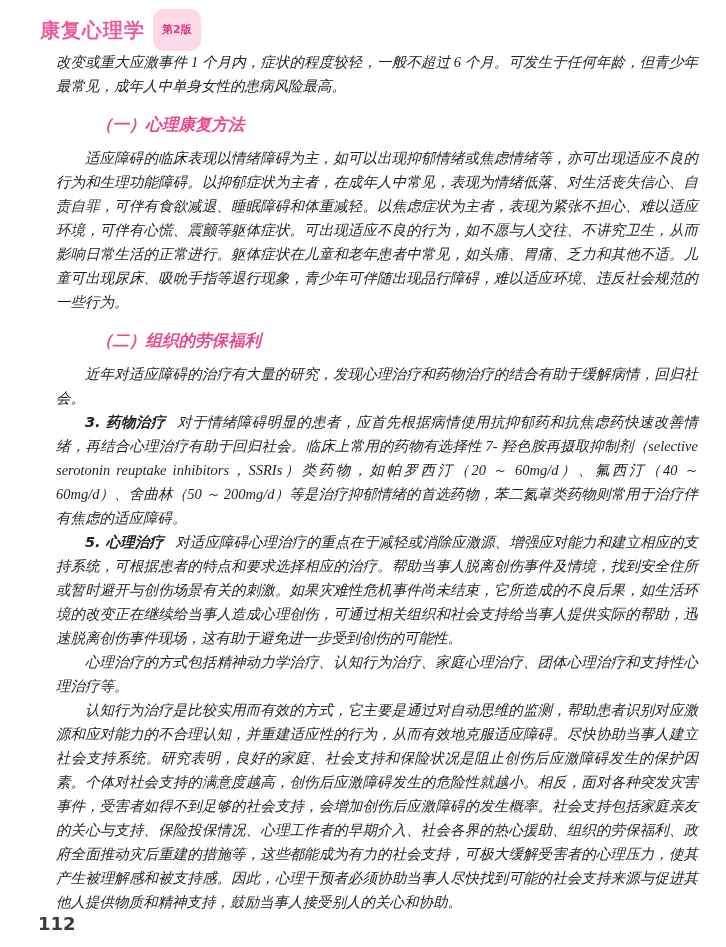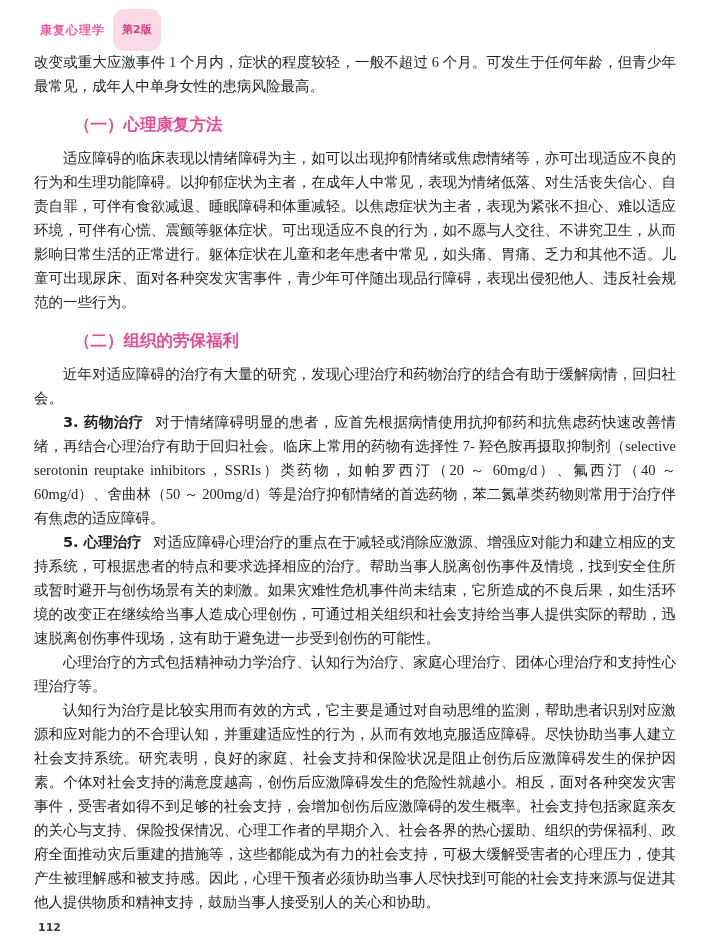--- a/index.html
+++ b/index.html
@@ -18,40 +18,41 @@
     top: 9px;
     left: 40px;
     display: flex;
     align-items: center;
     gap: 8px;
     font-family: "DejaVu Sans", "Liberation Sans", sans-serif;
   }
   .book-title {
     color: #ee5a9d;
     font-weight: bold;
-    font-size: 12px;
+    font-size: 20px;
     letter-spacing: 1px;
   }
   .edition-badge {
     background: #fbd9e7;
     color: #d93a80;
     font-weight: bold;
     font-size: 11px;
     padding: 14px 9px;
     border-radius: 11px;
     line-height: 14px;
   }
   .content {
     position: absolute;
     top: 50px;
-    left: 34px;
+    left: 56px;
     width: 642px;
     font-size: 14.5px;
     line-height: 24px;
     text-align: justify;
+    font-style: italic;
   }
   .content p { margin: 0; }
   .para-indent { text-indent: 2em; }
   .section-heading {
     font-family: "DejaVu Sans", "Liberation Sans", sans-serif;
     color: #e8498f;
     font-weight: bold;
     font-size: 16.5px;
     line-height: 24px;
     margin: 15px 0 9px 40px;
@@ -61,41 +62,41 @@
     font-family: "DejaVu Sans", "Liberation Sans", sans-serif;
     font-weight: bold;
     margin-right: 0.8em;
   }
   .page-number {
     position: absolute;
     left: 38px;
     bottom: 13px;
     font-family: "DejaVu Sans", "Liberation Sans", sans-serif;
     font-weight: bold;
-    font-size: 11px;
+    font-size: 18px;
     color: #3a3a3a;
   }
 </style>
 </head>
 <body>
 
 <div class="page">
 
   <div class="running-header">
     <span class="book-title">康复心理学</span>
     <span class="edition-badge">第2版</span>
   </div>
 
   <div class="content">
 
     <p>改变或重大应激事件 1 个月内，症状的程度较轻，一般不超过 6 个月。可发生于任何年龄，但青少年最常见，成年人中单身女性的患病风险最高。</p>
 
     <h3 class="section-heading">（一）心理康复方法</h3>
 
-    <p class="para-indent">适应障碍的临床表现以情绪障碍为主，如可以出现抑郁情绪或焦虑情绪等，亦可出现适应不良的行为和生理功能障碍。以抑郁症状为主者，在成年人中常见，表现为情绪低落、对生活丧失信心、自责自罪，可伴有食欲减退、睡眠障碍和体重减轻。以焦虑症状为主者，表现为紧张不担心、难以适应环境，可伴有心慌、震颤等躯体症状。可出现适应不良的行为，如不愿与人交往、不讲究卫生，从而影响日常生活的正常进行。躯体症状在儿童和老年患者中常见，如头痛、胃痛、乏力和其他不适。儿童可出现尿床、面对各种突发灾害事件，青少年可伴随出现品行障碍，表现出侵犯他人、违反社会规范的一些行为。</p>
+    <p class="para-indent">适应障碍的临床表现以情绪障碍为主，如可以出现抑郁情绪或焦虑情绪等，亦可出现适应不良的行为和生理功能障碍。以抑郁症状为主者，在成年人中常见，表现为情绪低落、对生活丧失信心、自责自罪，可伴有食欲减退、睡眠障碍和体重减轻。以焦虑症状为主者，表现为紧张不担心、难以适应环境，可伴有心慌、震颤等躯体症状。可出现适应不良的行为，如不愿与人交往、不讲究卫生，从而影响日常生活的正常进行。躯体症状在儿童和老年患者中常见，如头痛、胃痛、乏力和其他不适。儿童可出现尿床、吸吮手指等退行现象，青少年可伴随出现品行障碍，难以适应环境、违反社会规范的一些行为。</p>
 
     <h3 class="section-heading">（二）组织的劳保福利</h3>
 
     <p class="para-indent">近年对适应障碍的治疗有大量的研究，发现心理治疗和药物治疗的结合有助于缓解病情，回归社会。</p>
 
     <p class="para-indent"><span class="run-in-lead">3. 药物治疗</span><span>对于情绪障碍明显的患者，应首先根据病情使用抗抑郁药和抗焦虑药快速改善情绪，再结合心理治疗有助于回归社会。临床上常用的药物有选择性 7- 羟色胺再摄取抑制剂（selective serotonin reuptake inhibitors，SSRIs）类药物，如帕罗西汀（20 ～ 60mg/d）、氟西汀（40 ～ 60mg/d）、舍曲林（50 ～ 200mg/d）等是治疗抑郁情绪的首选药物，苯二氮䓬类药物则常用于治疗伴有焦虑的适应障碍。</span></p>
 
     <p class="para-indent"><span class="run-in-lead">5. 心理治疗</span><span>对适应障碍心理治疗的重点在于减轻或消除应激源、增强应对能力和建立相应的支持系统，可根据患者的特点和要求选择相应的治疗。帮助当事人脱离创伤事件及情境，找到安全住所或暂时避开与创伤场景有关的刺激。如果灾难性危机事件尚未结束，它所造成的不良后果，如生活环境的改变正在继续给当事人造成心理创伤，可通过相关组织和社会支持给当事人提供实际的帮助，迅速脱离创伤事件现场，这有助于避免进一步受到创伤的可能性。</span></p>
 
     <p class="para-indent">心理治疗的方式包括精神动力学治疗、认知行为治疗、家庭心理治疗、团体心理治疗和支持性心理治疗等。</p>

